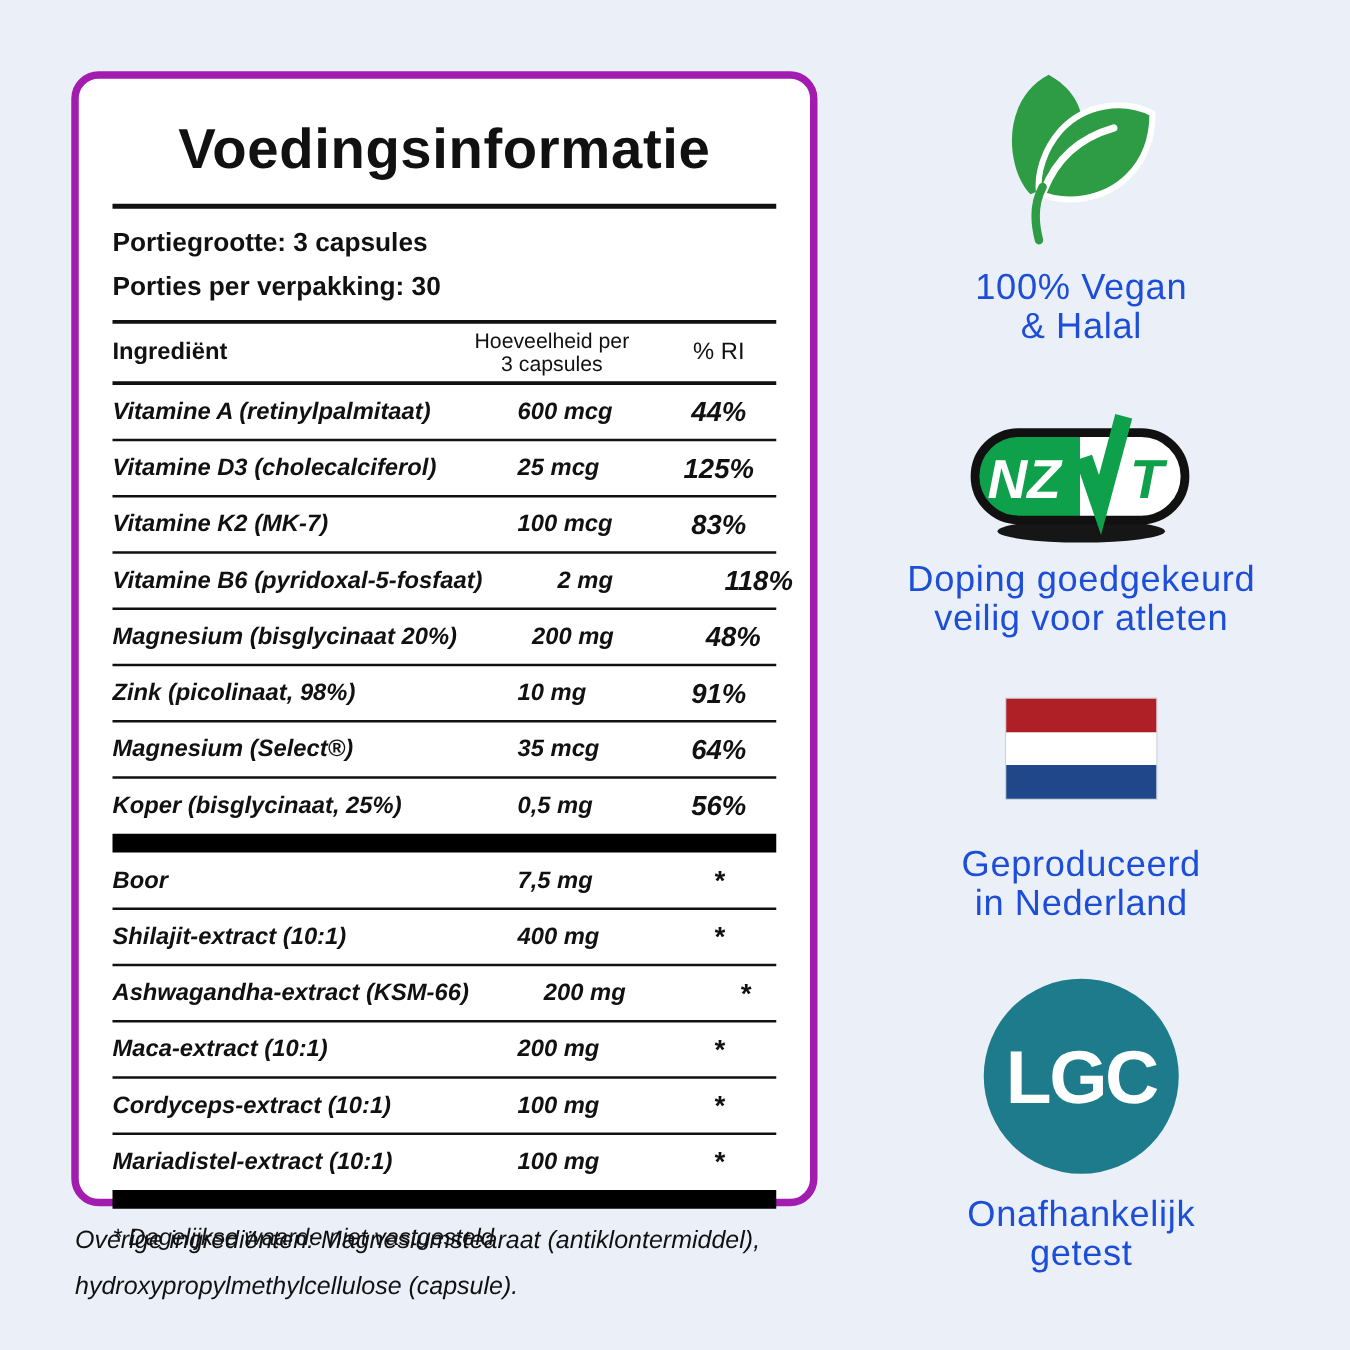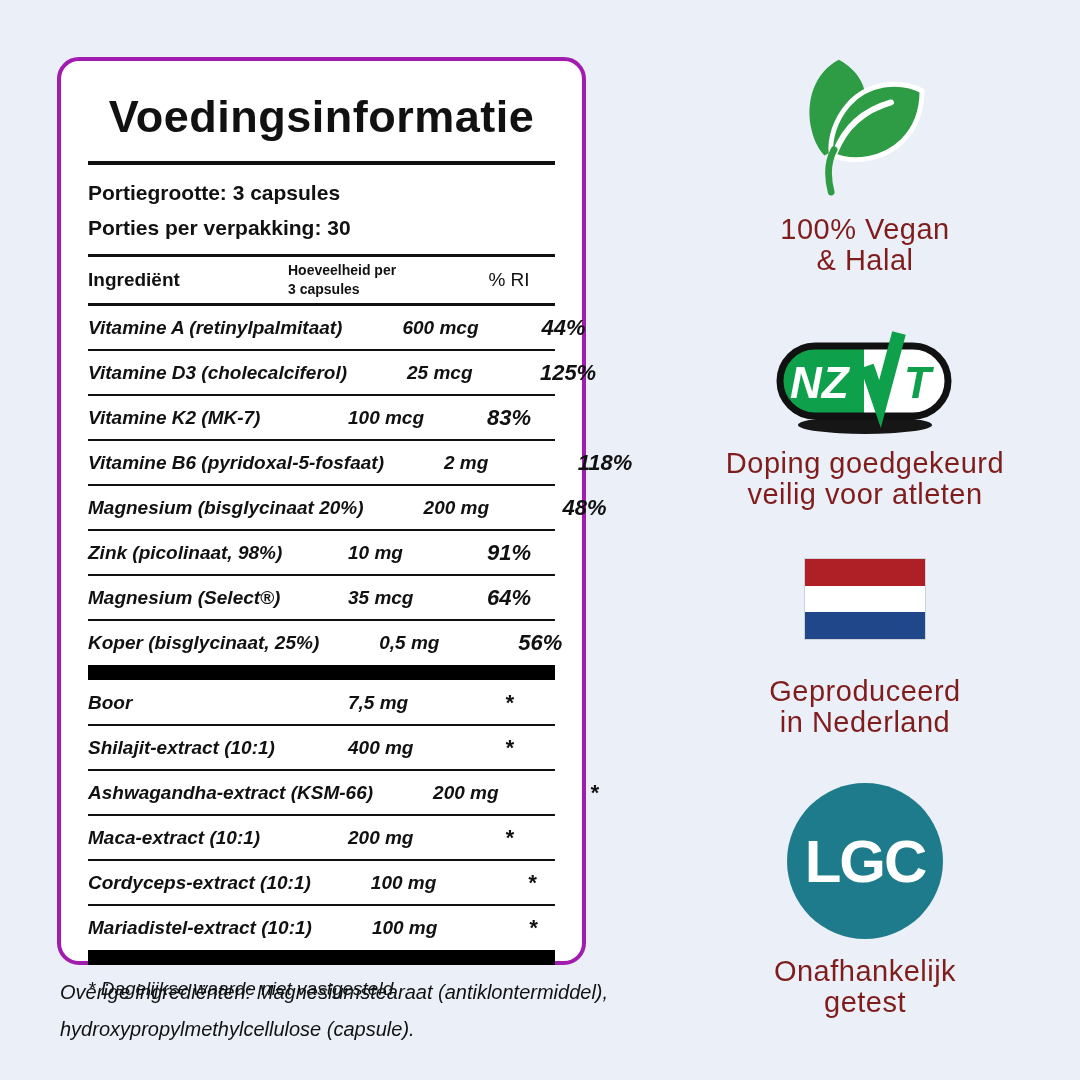--- a/index.html
+++ b/index.html
@@ -7,24 +7,24 @@
     position:relative;
     width:1080px;height:1080px;
     background:var(--page-bg,#EBF0F8);
     font-family:"Liberation Sans",sans-serif;
     color:#111;
     overflow:hidden;
   }
   
   .label-card{
     position:absolute;left:57px;top:57px;
-    width:529px;height:908px;
+    width:597px;height:908px;
     box-sizing:border-box;
     background:#fff;
-    border:4px solid #a21caf;
+    border:6px solid #a21caf;
     border-radius:22px;
     padding:18px 27px 0 27px;
   }
   .card-title{
     text-align:center;
     font-size:45px;font-weight:bold;
     letter-spacing:.5px;
     margin:12px 0 18px 0;
   }
   .rule-thick{height:4px;background:#111;}
@@ -32,40 +32,40 @@
   .serving-block{margin:10px 0 9px 0;}
   .serving-line{font-size:21px;font-weight:bold;line-height:35px;}
   
   .ntable-header,.ntable-row{
     display:grid;
     grid-template-columns:1fr 175px 92px;
     align-items:center;
   }
   .ntable-header{min-height:46px;border-bottom:3px solid #111;}
   .h-ingredient{font-size:19px;font-weight:bold;}
-  .h-amount{font-size:14px;font-weight:bold;line-height:19px;}
+  .h-amount{font-size:17px;font-weight:normal;text-align:center;line-height:19px;}
   .h-ri{font-size:19px;font-weight:normal;text-align:center;}
   .ntable-row{height:43px;border-bottom:2px solid #111;font-style:italic;}
   .ntable-row.no-rule{border-bottom:none;}
   .cell-ingredient{font-size:19px;font-weight:bold;white-space:nowrap;}
   .cell-amount{font-size:19px;font-weight:bold;text-align:left;padding-left:60px;white-space:nowrap;}
   .cell-ri{font-size:22px;font-weight:bold;text-align:center;}
   .black-bar{height:15px;background:#000;margin:1px 0;}
   .footnote{
     font-size:19px;font-style:italic;
     margin-top:13px;
   }
   
   .other-ingredients{
     position:absolute;left:60px;top:974px;width:600px;
     font-size:20px;font-style:italic;line-height:37px;
   }
   
   .badge{position:absolute;width:330px;text-align:center;}
-  .badge-caption{font-size:29px;line-height:31px;color:#7f1d1d;letter-spacing:.5px;}
+  .badge-caption{font-size:29px;line-height:31px;color:#1d4ed8;letter-spacing:.5px;}
   .badge-vegan{left:700px;top:56px;}
   .badge-vegan .badge-caption{margin-top:14px;}
   .badge-nzvt{left:700px;top:330px;}
   .badge-nzvt .badge-caption{margin-top:8px;}
   .badge-flag{left:700px;top:558px;}
   .badge-flag .badge-caption{margin-top:32px;}
   .badge-lgc{left:700px;top:782px;}
   .badge-lgc .badge-caption{margin-top:12px;}
   .flag{
     display:inline-block;width:122px;height:82px;

